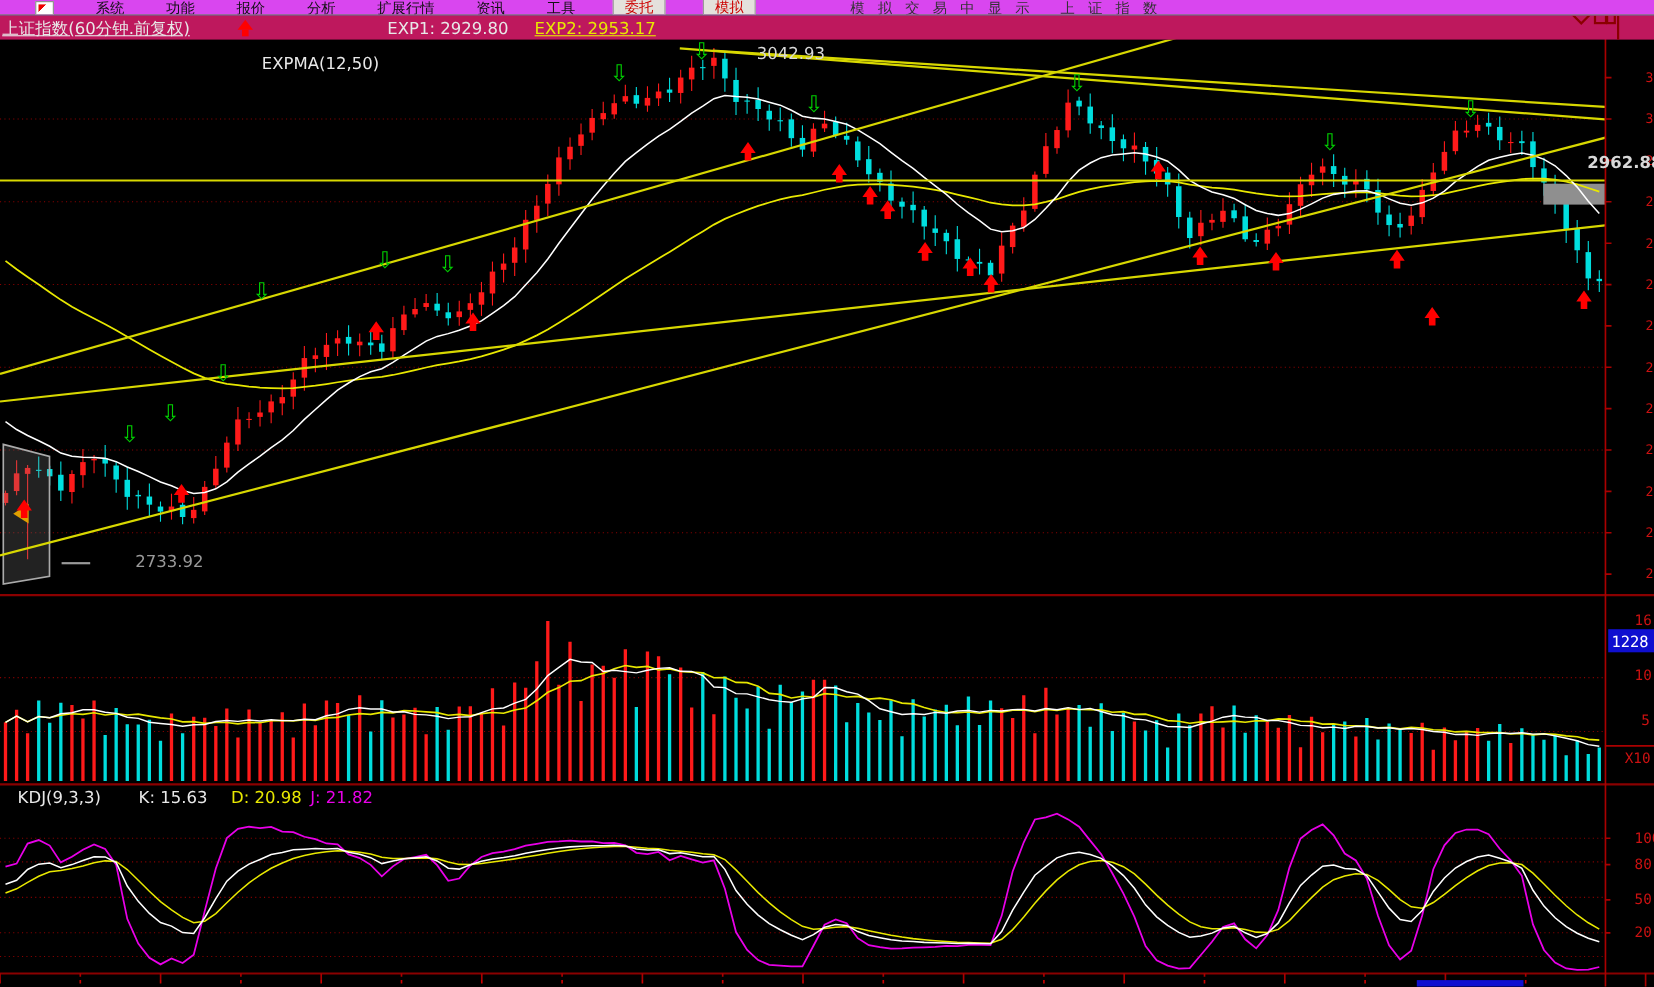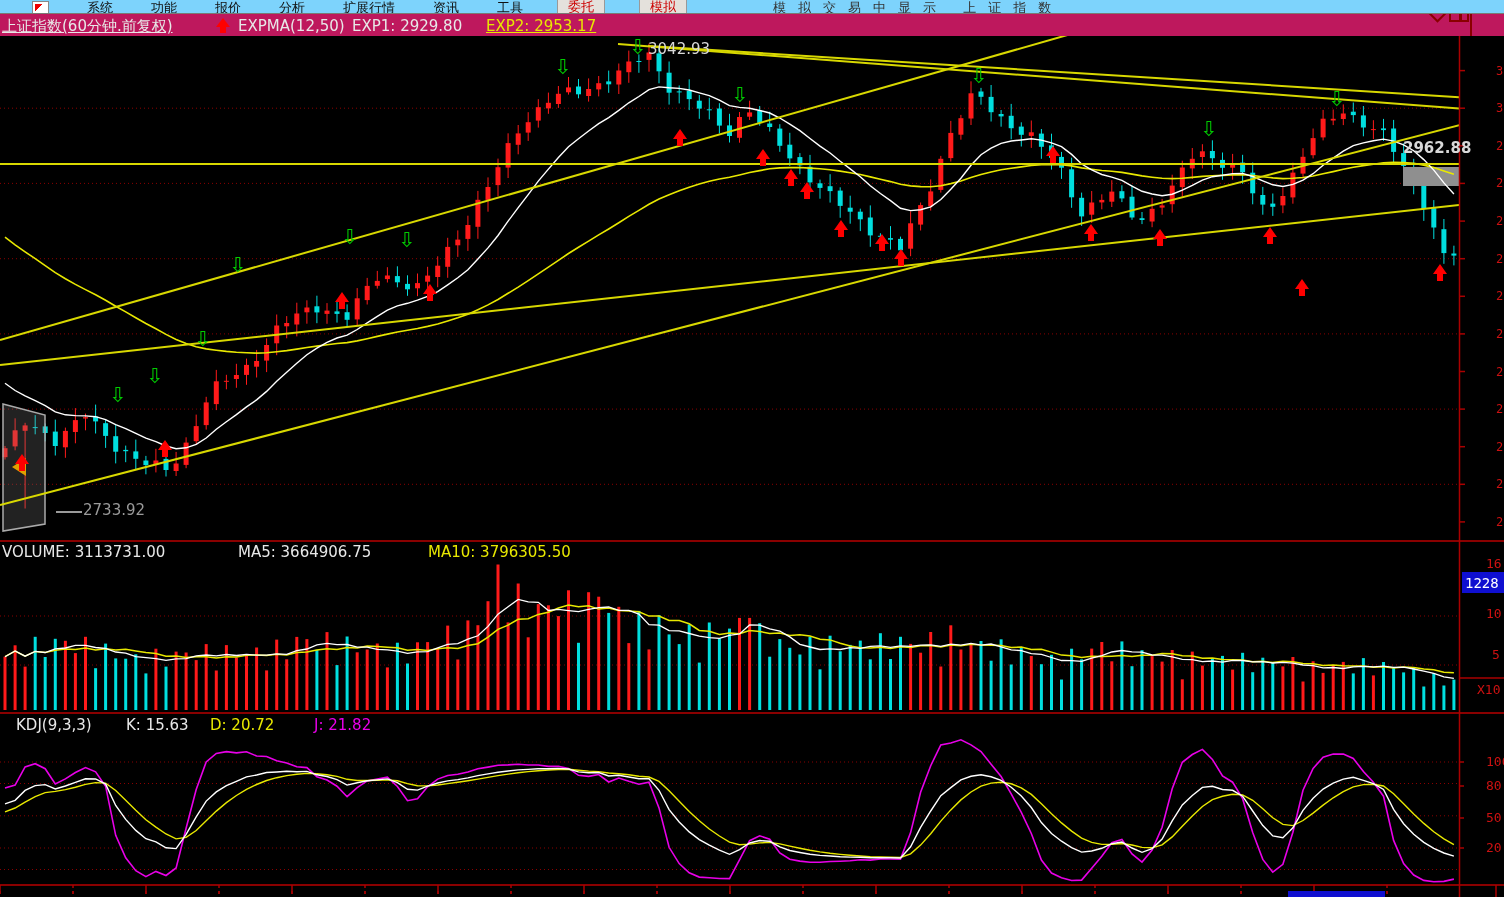--- a/index.html
+++ b/index.html
@@ -1,37 +1,37 @@
 <!DOCTYPE html>
 <html><head>
 <meta charset="utf-8">
 <style>
   html,body{margin:0;padding:0;background:#000;width:1504px;height:897px;overflow:hidden;
     font-family:"DejaVu Sans",sans-serif;}
   #stage{position:absolute;left:0;top:0;width:1504px;height:897px;background:#000;}
 
   
-  .menubar{position:absolute;left:0;top:0;width:1504px;height:13px;background:#7dd3fc;
-    overflow:hidden;border-bottom:1px solid #7a7a74;z-index:30;font-family:Liberation Serif, serif;}
+  .menubar{position:absolute;left:0;top:0;width:1504px;height:13px;background:#d946ef;
+    overflow:hidden;border-bottom:1px solid #7a7a74;z-index:30;}
   .menubar-inner{position:absolute;left:0;top:-7px;width:1504px;display:flex;align-items:center;
     font-size:13px;color:#111;}
   .menu-icon{width:15px;height:12px;background:#fff;border:1px solid #888;margin-left:32px;
     position:relative;flex:none;}
   .menu-icon:before{content:"";position:absolute;left:2px;top:2px;width:9px;height:7px;
     background:linear-gradient(135deg,#e00 45%,#fff 46%);}
   .menu-item{margin-left:38px;white-space:nowrap;}
   .menu-btn{margin-left:34px;color:#c00;border:1px solid #9a9archive;border:1px solid #999;
     background:#e4e1dc;padding:4px 10px 6px 10px;white-space:nowrap;}
   .menu-status{margin-left:86px;color:#333;white-space:nowrap;letter-spacing:12px;text-align:center;}
 
   
   .titlerow{position:absolute;left:0;top:14px;width:1504px;height:22px;background:#be185d;z-index:25;padding-left:37px;}
   .t-seg{position:absolute;top:3px;font-size:15px;white-space:nowrap;}
   .t-name{left:2px;color:#e8e8e8;text-decoration:underline;}
-  .t-expma{left:238px;color:#e8e8e8;}
+  .t-expma{left:238px;color:#e8e8e8;margin-top:32px;}
   .t-exp1{left:352px;color:#e8e8e8;text-align:right;}
   .t-exp2{left:486px;color:#e8e800;text-decoration:underline;}
   .t-arrow{position:absolute;left:216px;top:4px;width:0;height:0;border-left:7px solid transparent;
     border-right:7px solid transparent;border-bottom:9px solid #f00;}
   .t-arrow:after{content:"";position:absolute;left:-3px;top:9px;width:6px;height:6px;background:#f00;}
   .win-ic{position:absolute;top:5px;width:14px;height:14px;z-index:26;}
   .ic-diamond{left:1429px;}
   .ic-diamond:before{content:"";position:absolute;left:2px;top:2px;width:9px;height:9px;
     border:2px solid #8a0000;transform:rotate(45deg);}
   .ic-windows{left:1449px;}
@@ -41,21 +41,21 @@
 
   
   .pheader{position:absolute;left:0;width:1459px;height:18px;font-size:15px;z-index:20;white-space:nowrap;}
   .vol-header{top:543px;}
   .kdj-header{top:716px;margin-left:14px;}
   .h-seg{position:absolute;top:0;}
   .w{color:#e8e8e8;} .y{color:#e8e800;} .m{color:#e800e8;}
 
   
   .pxlabel{position:absolute;font-size:15px;color:#d8d8d8;z-index:21;white-space:nowrap;
-    font-family:"DejaVu Sans",sans-serif;}
+    font-family:"DejaVu Sans",sans-serif;padding-left:40px;}
   #peak-label{left:648px;top:40px;}
   #cur-label{left:1403px;top:139px;font-weight:bold;}
   #low-label{left:83px;top:501px;color:#9a9a9a;}
   #low-dash{position:absolute;left:56px;top:511px;width:26px;height:2px;background:#9a9a9a;z-index:21;}
 
   svg{position:absolute;left:0;top:0;z-index:5;}
 </style>
 </head>
 <body>
 
@@ -686,25 +686,20 @@
       <line x1="1387" y1="891" x2="1387" y2="894" stroke="#cc0000" stroke-width="1.5"></line>
       <rect x="1288" y="891" width="97" height="6" fill="#0f0fd0"></rect>
       <line x1="1496" y1="885" x2="1496" y2="897" stroke="#aa0000" stroke-width="1.5"></line>
     </svg>
 
   <div class="pxlabel" id="peak-label">3042.93</div>
   <div class="pxlabel" id="cur-label">2962.88</div>
   <div id="low-dash"></div>
   <div class="pxlabel" id="low-label">2733.92</div>
 
-  <div class="pheader vol-header">
-    <span class="h-seg w" style="left:2px">VOLUME: 3113731.00</span>
-    <span class="h-seg w" style="left:238px">MA5: 3664906.75</span>
-    <span class="h-seg y" style="left:428px">MA10: 3796305.50</span>
-  </div>
 
   <div class="pheader kdj-header">
     <span class="h-seg w" style="left:2px">KDJ(9,3,3)</span>
     <span class="h-seg w" style="left:112px">K: 15.63</span>
-    <span class="h-seg y" style="left:196px">D: 20.72</span>
-    <span class="h-seg m" style="left:300px">J: 21.82</span>
+    <span class="h-seg y" style="left:196px">D: 20.98</span>
+    <span class="h-seg m" style="left:268px">J: 21.82</span>
   </div>
 </div>
 
 </body></html>

